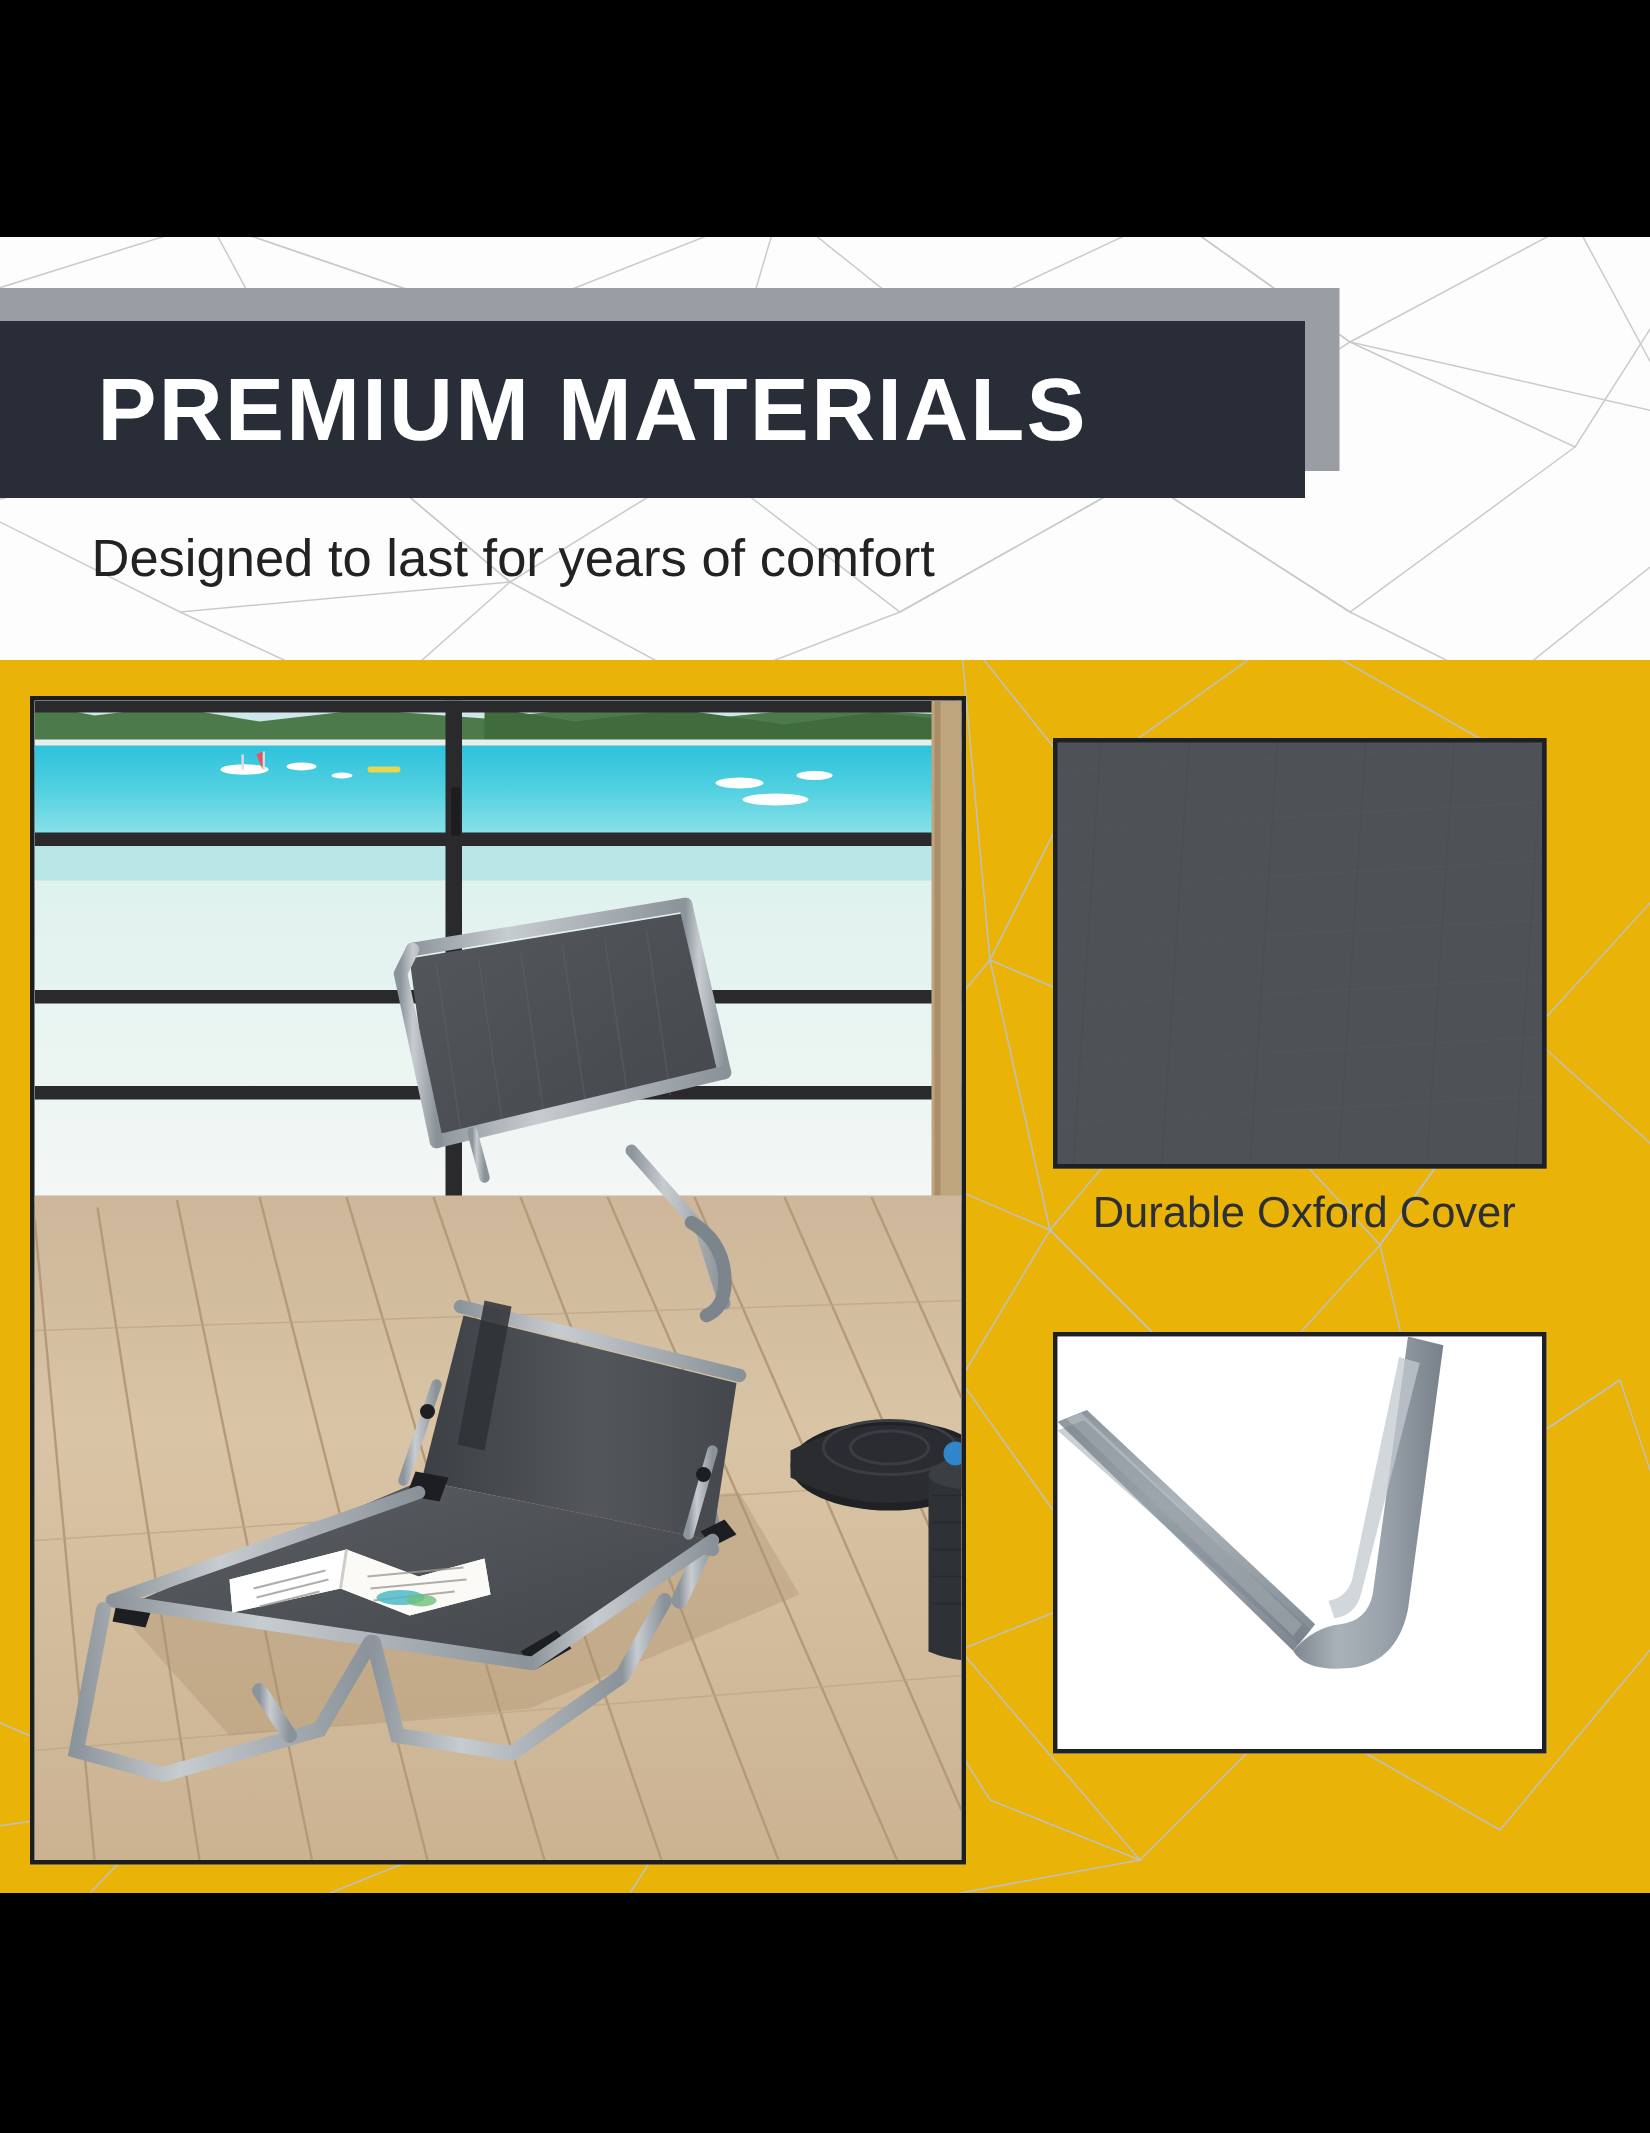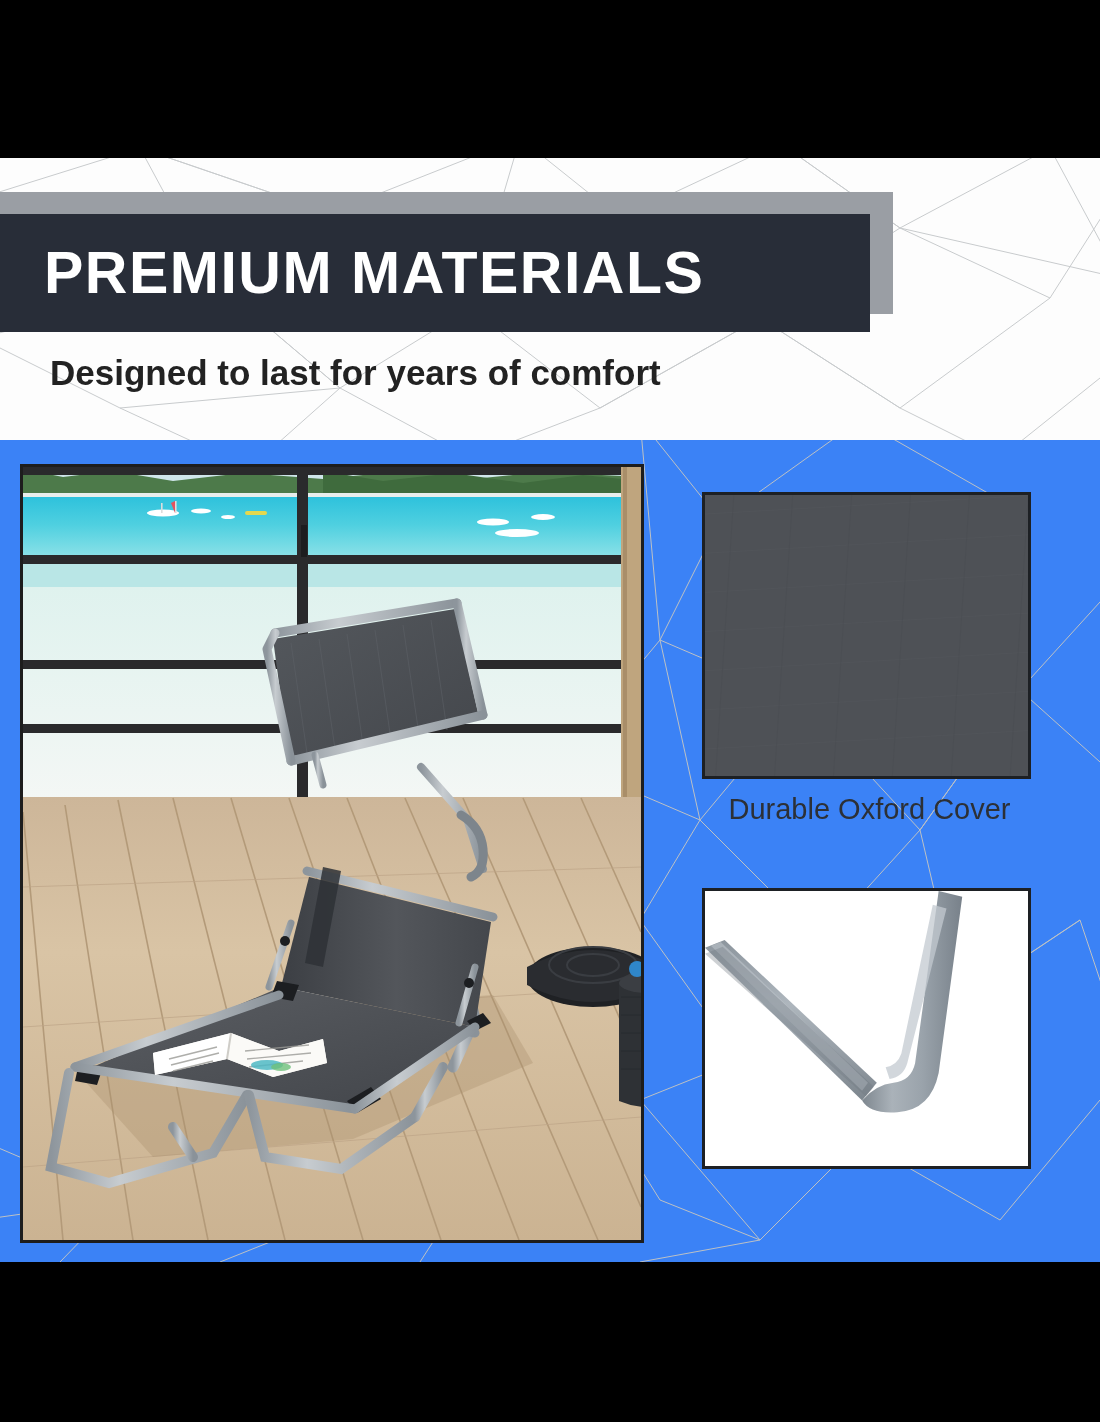--- a/index.html
+++ b/index.html
@@ -22,28 +22,28 @@
 
   .title-shadow{
     position:absolute;left:0;top:34px;width:893px;height:122px;background:#9a9ea4;
   }
   .title-bar{
     position:absolute;left:0;top:56px;width:870px;height:118px;background:#282d38;
     display:flex;align-items:center;
   }
   .title-text{
     color:#ffffff;font-size:59px;font-weight:700;letter-spacing:1.5px;
-    padding-left:44px;line-height:1;white-space:nowrap;
+    padding-left:65px;line-height:1;white-space:nowrap;
   }
   .subtitle{
-    position:absolute;left:50px;top:195px;font-size:35px;color:#222;font-weight:700;white-space:nowrap;
+    position:absolute;left:61px;top:195px;font-size:35px;color:#222;font-weight:400;white-space:nowrap;
   }
 
   
-  .body-area{position:absolute;left:0;top:440px;width:1100px;height:822px;background:#3b82f6;overflow:hidden;}
+  .body-area{position:absolute;left:0;top:440px;width:1100px;height:822px;background:#eab308;overflow:hidden;}
 
   
   .photo{
     position:absolute;left:20px;top:24px;width:618px;height:773px;
     border:3px solid #1d1d1d;overflow:hidden;background:#cfd3d4;
   }
   .photo-inner{position:absolute;inset:0;}
 
   
   .swatch-block{position:absolute;}

